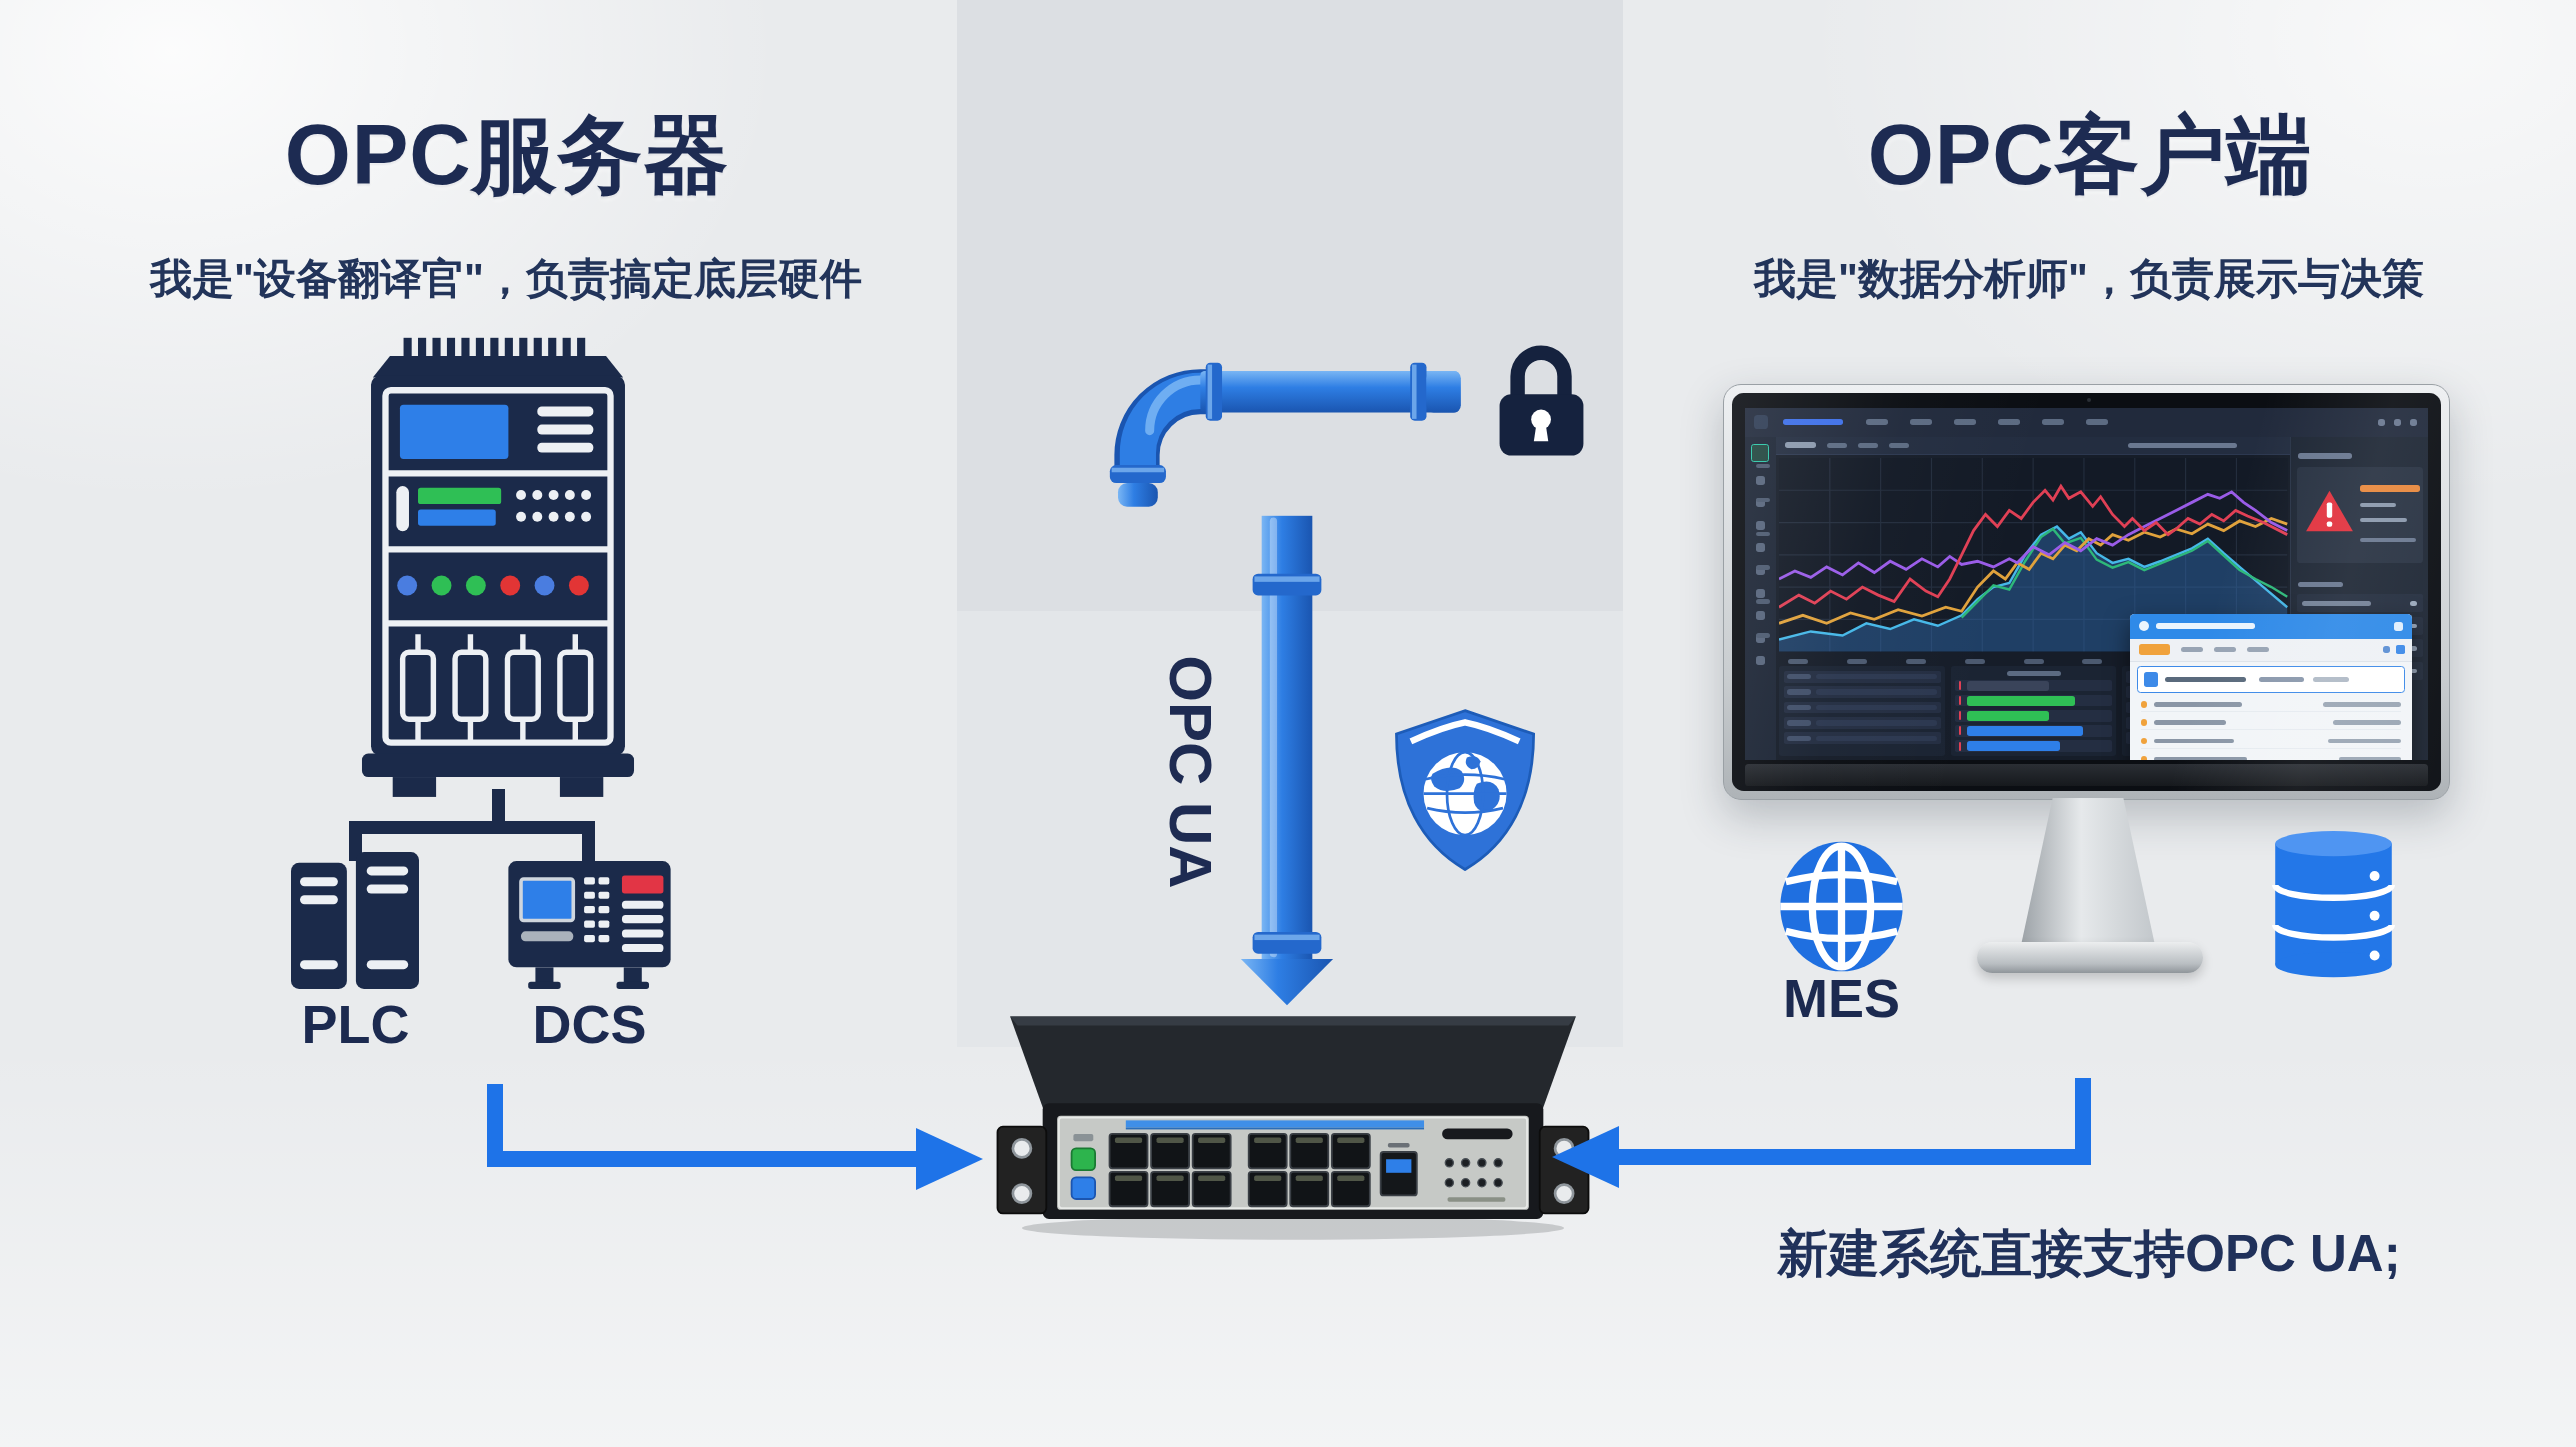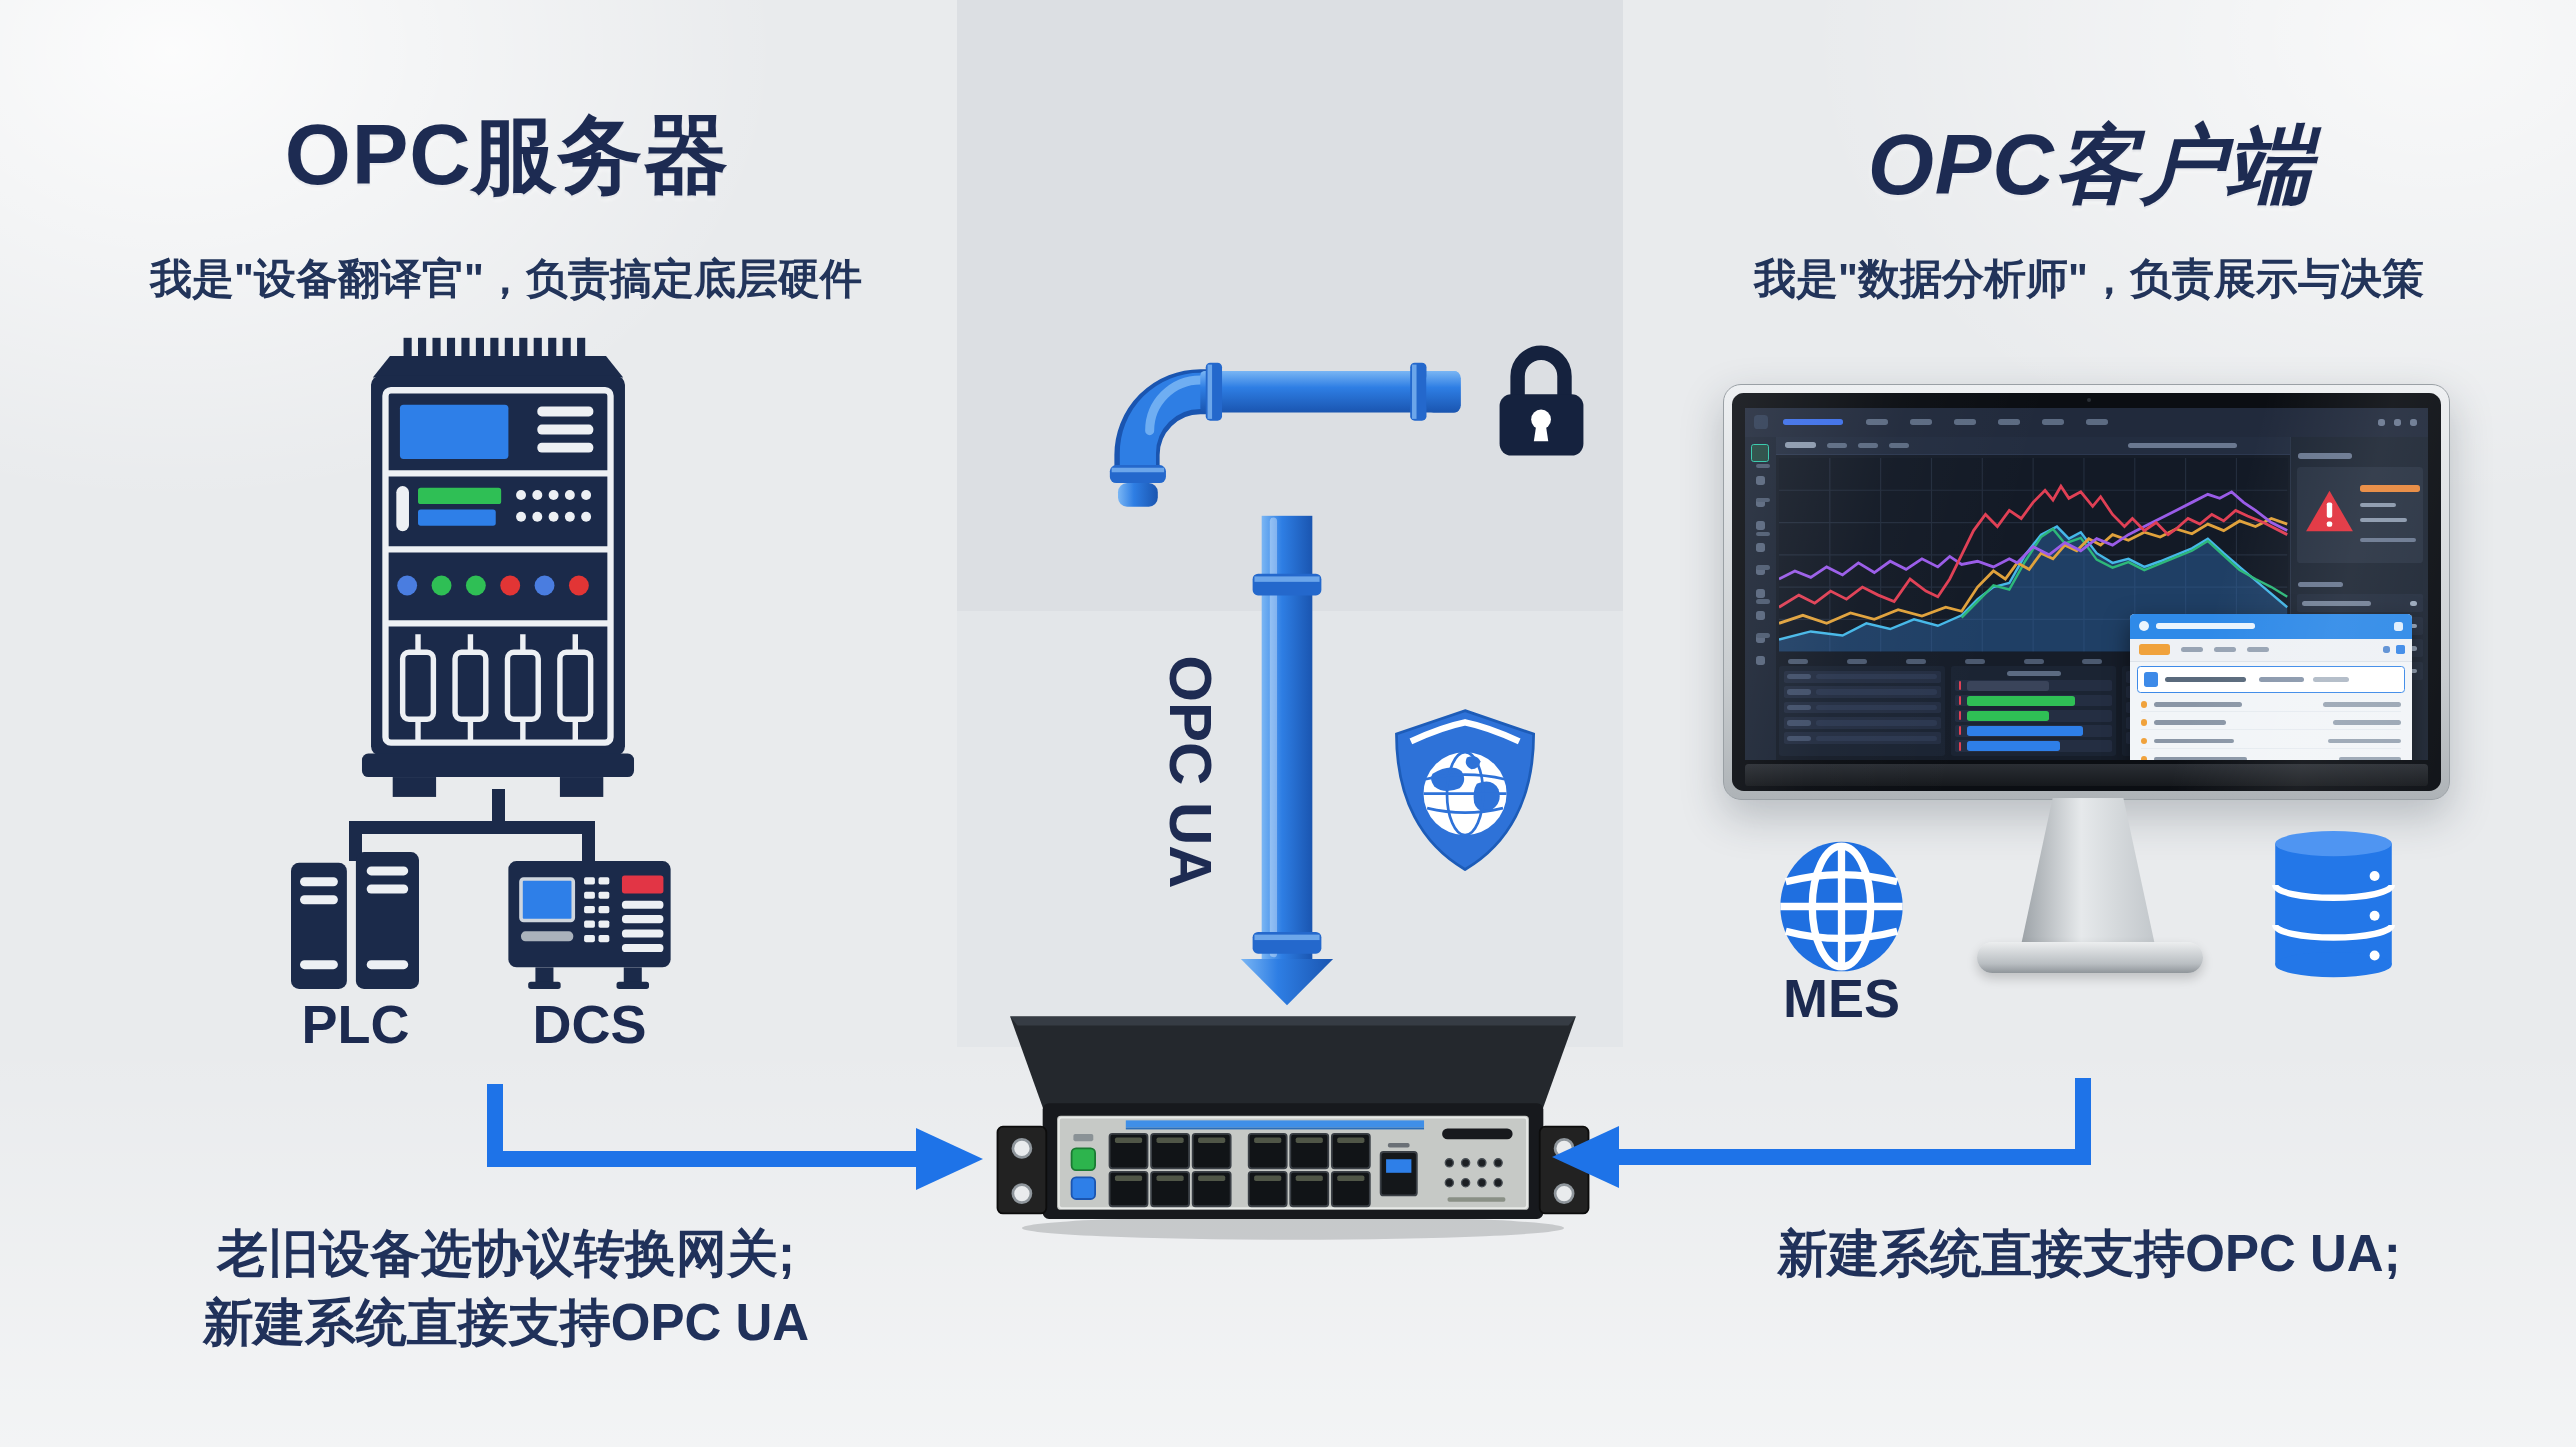--- a/index.html
+++ b/index.html
@@ -182,24 +182,20 @@
     <rect x="126" y="16" width="46" height="20" rx="3" fill="#e23545"></rect>
   </svg>
 
   <div class="abs ctr dev-label" style="left:282px;top:993px;width:147px;">PLC</div>
   <div class="abs ctr dev-label" style="left:508px;top:993px;width:163px;">DCS</div>
 
   <div class="blue-line" style="left:487px;top:1084px;width:16.3px;height:83px;"></div>
   <div class="blue-line" style="left:487px;top:1151px;width:430px;height:16.3px;"></div>
   <div class="head-right" style="left:916px;top:1128px;"></div>
 
-  <div class="abs ctr caption" style="left:99px;top:1219px;width:814px;">
-    <div>老旧设备选协议转换网关;</div>
-    <div>新建系统直接支持OPC UA</div>
-  </div>
 
 
   <svg class="abs" style="left:1099px;top:351px;" width="389" height="181" viewBox="0 0 430 200">
     <defs>
       <linearGradient id="pv" x1="0" y1="0" x2="0" y2="1">
         <stop offset="0" stop-color="#7ab6f4"></stop>
           <stop offset="0.4" stop-color="#2e7ee4"></stop>
           <stop offset="1" stop-color="#1a55b0"></stop>
       </linearGradient>
       <linearGradient id="ph" x1="0" y1="0" x2="1" y2="0">
@@ -326,21 +322,21 @@
         <circle cx="562" cy="178" r="4.5"></circle>
       <circle cx="508" cy="200" r="4.5"></circle>
         <circle cx="526" cy="200" r="4.5"></circle>
         <circle cx="544" cy="200" r="4.5"></circle>
         <circle cx="562" cy="200" r="4.5"></circle>
     </g>
     <rect x="500" y="140" width="78" height="12" rx="6" fill="#17191d"></rect>
     <rect x="506" y="216" width="64" height="5" rx="2" fill="#8a9086"></rect>
   </svg>
 
-  <div class="abs ctr big-title" style="left:1728px;top:108px;width:724px;font-style:italic;">OPC客户端</div>
+  <div class="abs ctr big-title" style="left:1728px;top:98px;width:724px;">OPC客户端</div>
   <div class="abs ctr subtitle" style="left:1655px;top:251px;width:868px;">我是"数据分析师"，负责展示与决策</div>
 
   <div class="monitor-shell">
     <div class="bezel">
       <div class="abs" style="left:50%;top:4.5px;width:4.5px;height:4.5px;border-radius:50%;background:#2a2f36;"></div>
       <div class="screen">
 
         <div class="nav">
           <span class="d" style="width:14.5px;height:14.5px;background:#2f3d55;margin-left:9px;border-radius:3.6px;"></span>
           <span class="d" style="width:60px;height:6.3px;background:#3d6fe8;margin-left:14.5px;"></span>

